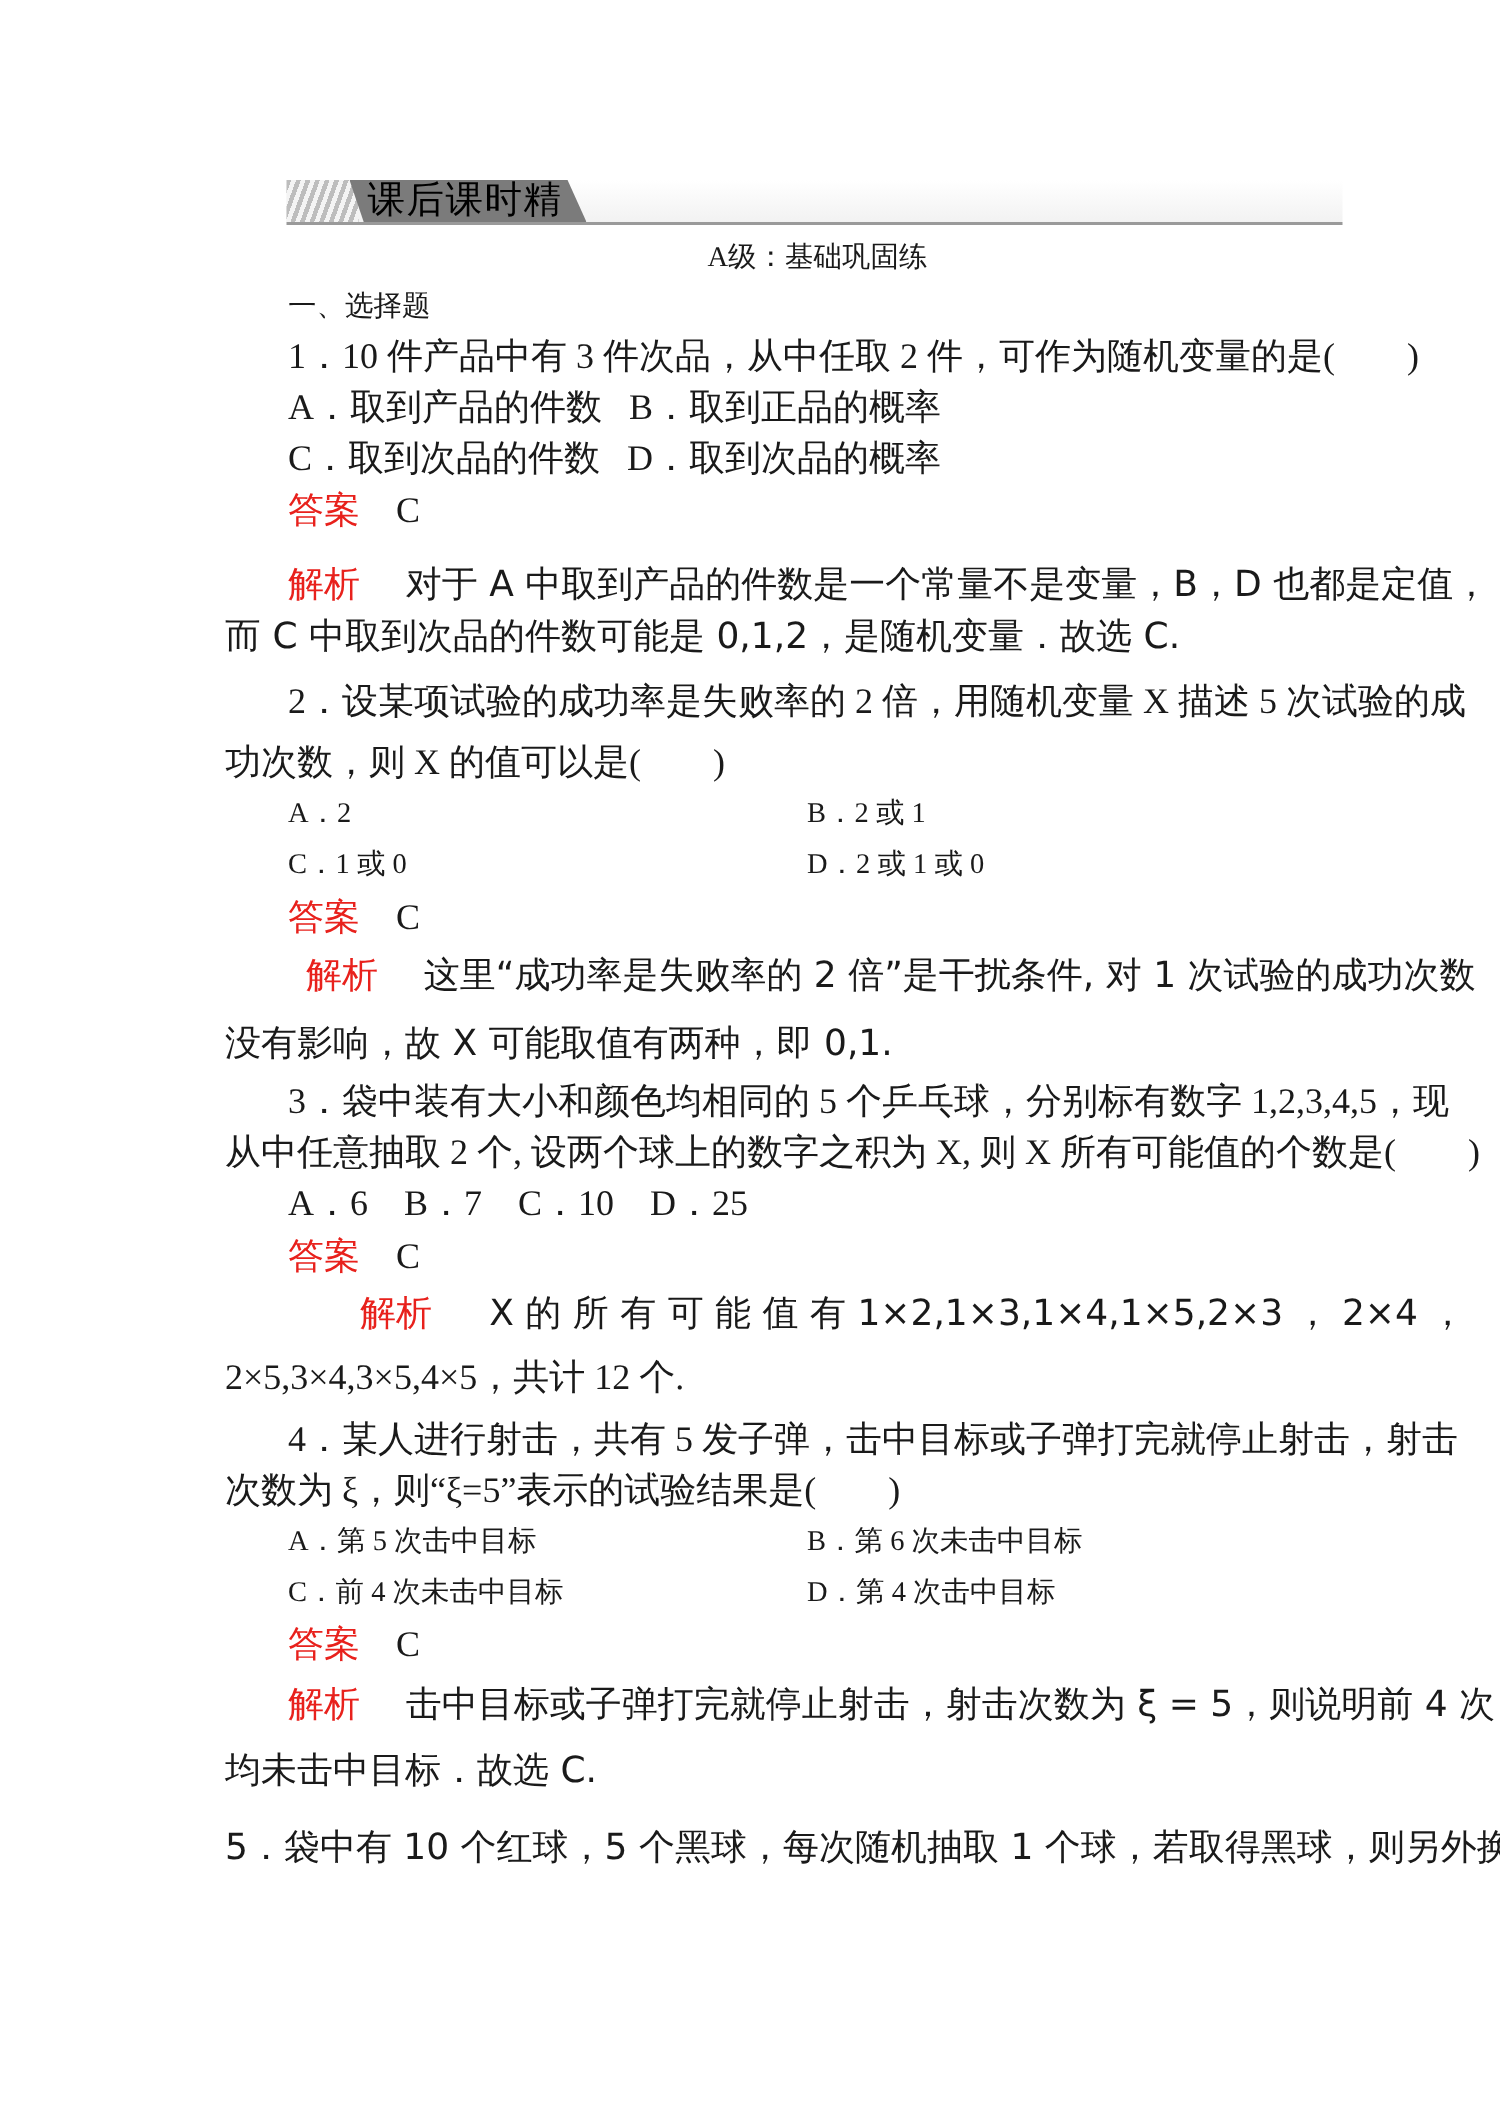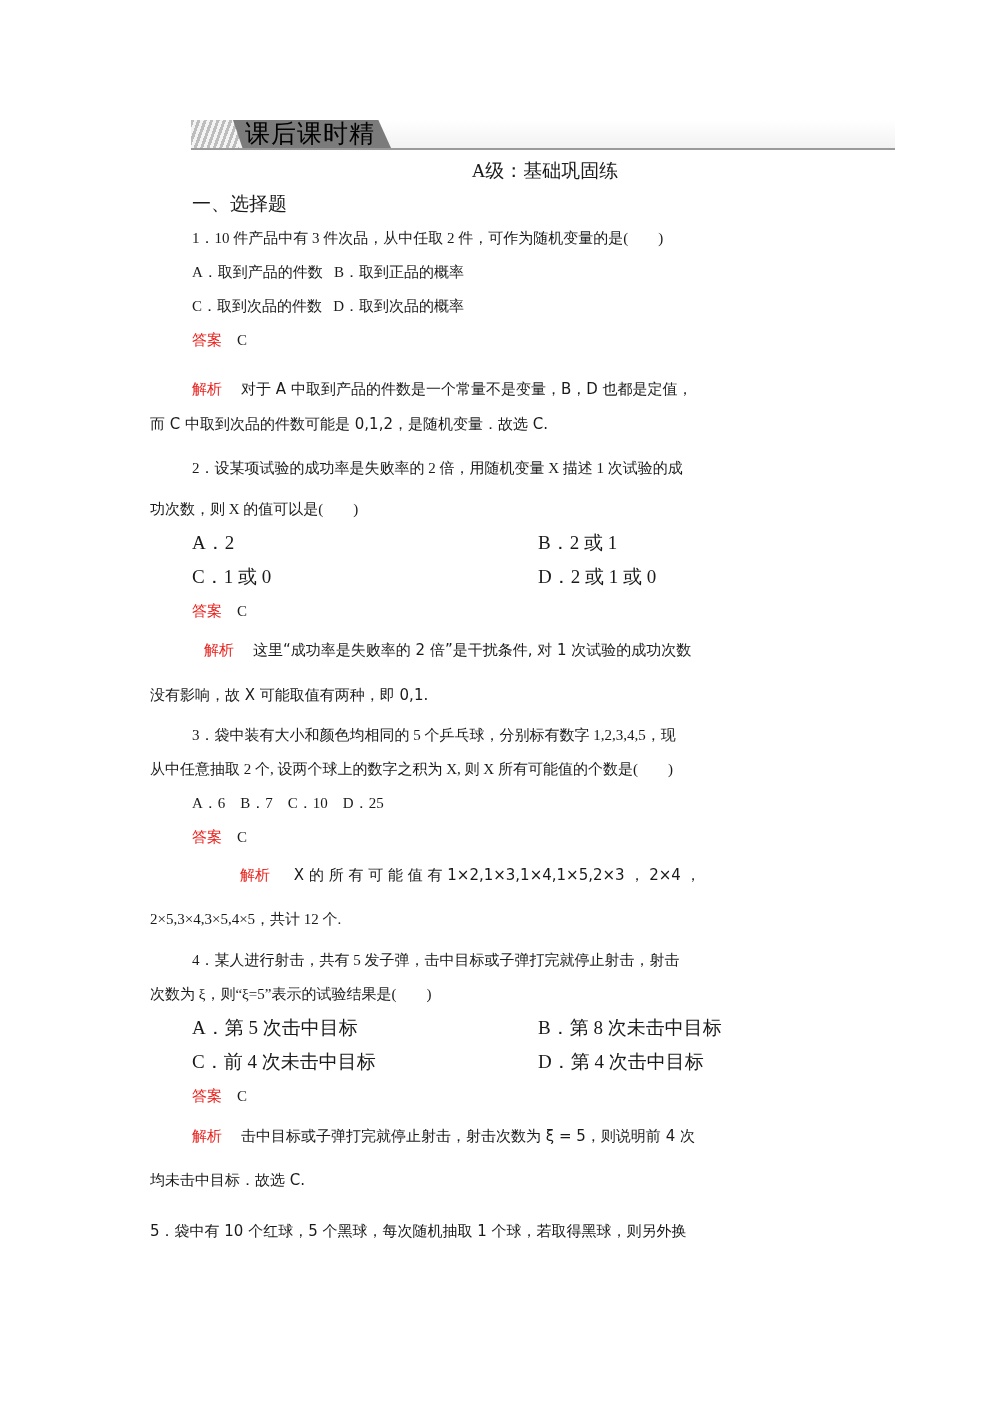--- a/index.html
+++ b/index.html
@@ -11,21 +11,21 @@
   .banner .stripes { position: absolute; left: 0; top: 0; width: 48px; height: 28px;
             background: repeating-linear-gradient(110deg, #bdbdbd 0 3px, #f4f4f4 3px 6px); }
   .banner .label { position: absolute; left: 42px; top: 0; height: 28px; width: 158px;
             background: #7b7b7b; clip-path: polygon(0 0, 92% 0, 100% 100%, 6% 100%);
             color: #000000; font-size: 25px; line-height: 28px; padding-left: 12px;
             box-sizing: border-box; letter-spacing: 1px; }
   .level-title { position: absolute; left: 0; width: 1000px; top: 158px; text-align: center;
             font-size: 19px; padding-left: 90px; box-sizing: border-box; }
   .section-title { position: absolute; left: 192px; top: 191px; font-size: 19px;
             font-family: "DejaVu Sans", "Liberation Sans", sans-serif; font-weight: normal; }
-  .line { position: absolute; font-size: 15px; white-space: nowrap; line-height: 24px; }
+  .line { position: absolute; font-size: 24px; white-space: nowrap; line-height: 24px; }
   .sans { font-family: "DejaVu Sans", "Liberation Sans", sans-serif; }
   .red { color: #e8211c; text-align: center; }
   .opt { position: absolute; font-size: 19px; white-space: nowrap; line-height: 24px; }
 </style>
 </head>
 <body>
 
 <div class="banner">
   <div class="stripes"></div>
   <div class="label">课后课时精练</div>
@@ -46,21 +46,21 @@
 <div class="line" style="left:192px; top:328px;">
   <span class="red sans">答案</span>&nbsp;&nbsp;&nbsp;
   <span>C</span>
 </div>
 <div class="line sans" style="left:192px; top:350px;margin-top:27px;">
   <span class="red">解析</span>&nbsp;&nbsp;&nbsp;
   <span>对于 A 中取到产品的件数是一个常量不是变量，B，D 也都是定值，</span>
 </div>
 <div class="line sans" style="left:150px; top:412px;">而 C 中取到次品的件数可能是 0,1,2，是随机变量．故选 C.</div>
 
-<div class="line" style="left:192px; top:456px;">2．设某项试验的成功率是失败率的 2 倍，用随机变量 X 描述 1 次试验的成</div>
+<div class="line" style="left:192px; top:456px;">2．设某项试验的成功率是失败率的 2 倍，用随机变量 X 描述 5 次试验的成</div>
 <div class="line" style="left:150px; top:497px;">功次数，则 X 的值可以是(　　)</div>
 <div class="opt" style="left:192px; top:531px;">A．2</div>
 <div class="opt" style="left:538px; top:531px;text-align:right;">B．2 或 1</div>
 <div class="opt" style="left:192px; top:565px;">C．1 或 0</div>
 <div class="opt" style="left:538px; top:565px;">D．2 或 1 或 0</div>
 <div class="line" style="left:192px; top:599px;">
   <span class="red sans">答案</span>&nbsp;&nbsp;&nbsp;
   <span>C</span>
 </div>
 <div class="line sans" style="left:192px; top:638px;margin-left:12px;">
@@ -78,21 +78,21 @@
 </div>
 <div class="line sans" style="left:192px; top:863px;margin-left:48px;">
   <span class="red">解析</span>&nbsp;&nbsp;&nbsp;&nbsp;
   <span>X 的 所 有 可 能 值 有  1×2,1×3,1×4,1×5,2×3 ， 2×4 ，</span>
 </div>
 <div class="line" style="left:150px; top:907px;">2×5,3×4,3×5,4×5，共计 12 个.</div>
 
 <div class="line" style="left:192px; top:948px;">4．某人进行射击，共有 5 发子弹，击中目标或子弹打完就停止射击，射击</div>
 <div class="line" style="left:150px; top:982px;">次数为 ξ，则“ξ=5”表示的试验结果是(　　)</div>
 <div class="opt" style="left:192px; top:1016px;">A．第 5 次击中目标</div>
-<div class="opt" style="left:538px; top:1016px;">B．第 8 次未击中目标</div>
+<div class="opt" style="left:538px; top:1016px;">B．第 6 次未击中目标</div>
 <div class="opt" style="left:192px; top:1050px;">C．前 4 次未击中目标</div>
 <div class="opt" style="left:538px; top:1050px;">D．第 4 次击中目标</div>
 <div class="line" style="left:192px; top:1084px;">
   <span class="red sans">答案</span>&nbsp;&nbsp;&nbsp;
   <span>C</span>
 </div>
 <div class="line sans" style="left:192px; top:1124px;">
   <span class="red">解析</span>&nbsp;&nbsp;&nbsp;
   <span>击中目标或子弹打完就停止射击，射击次数为 ξ = 5，则说明前 4 次</span>
 </div>

